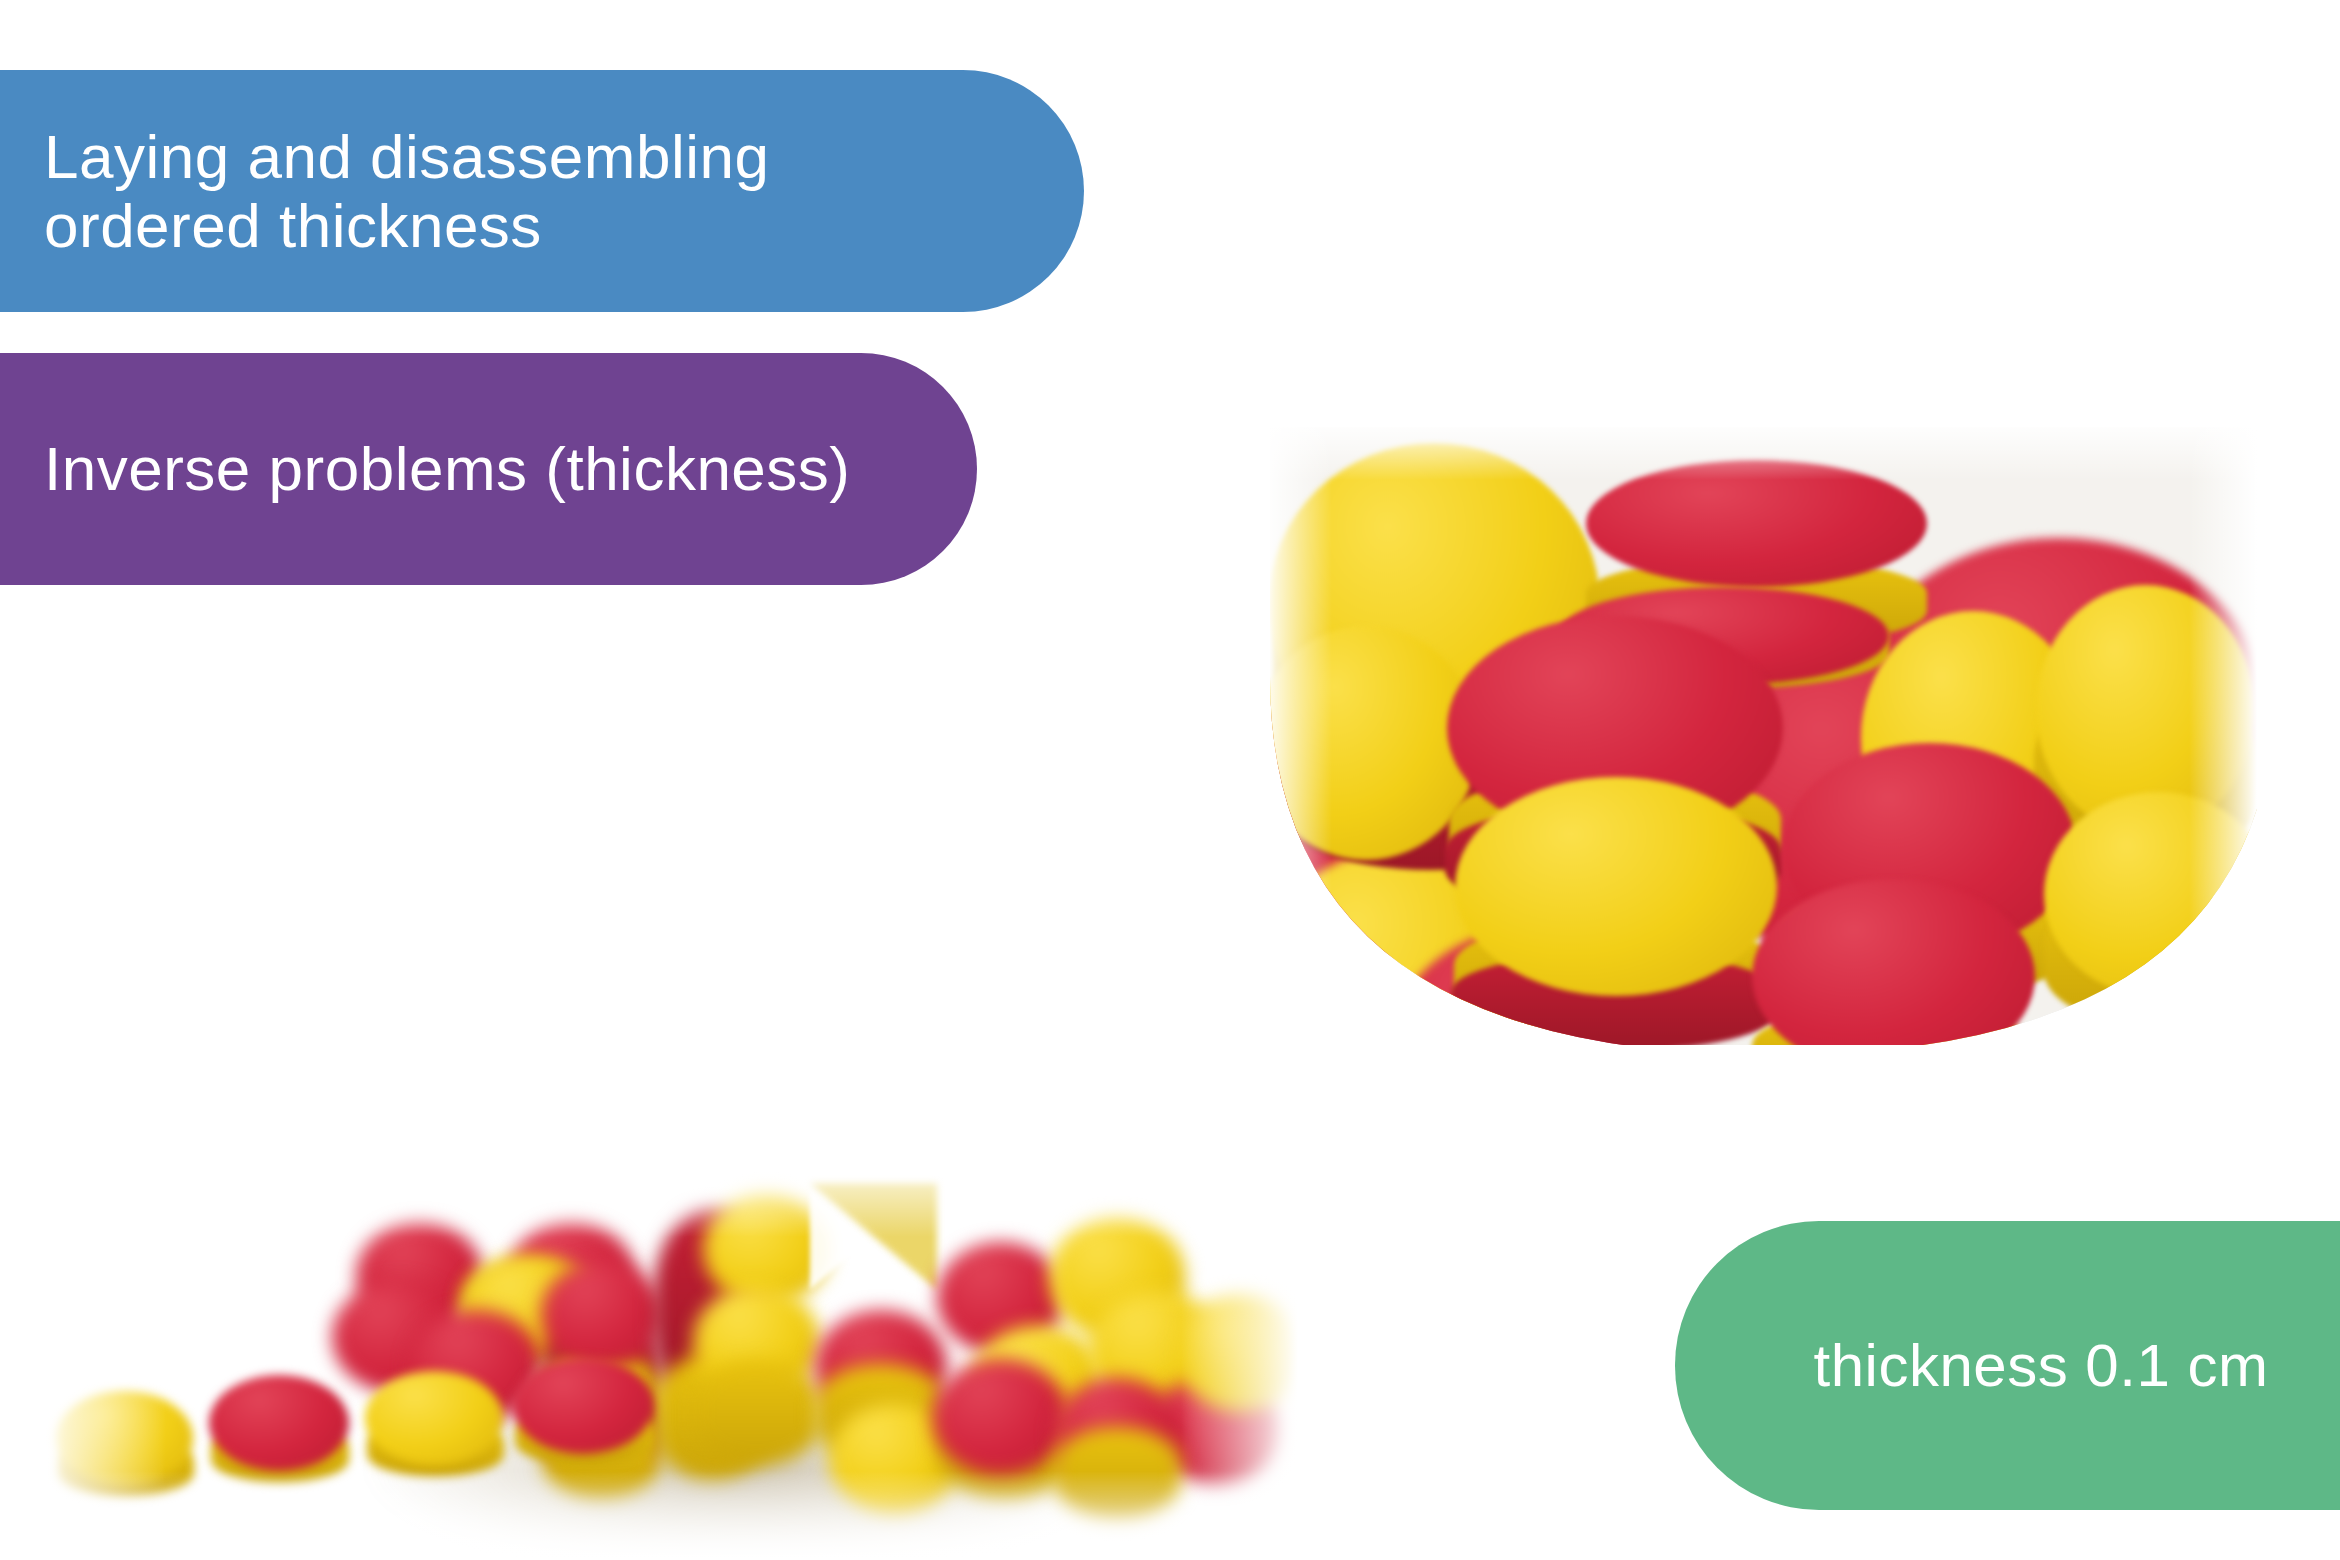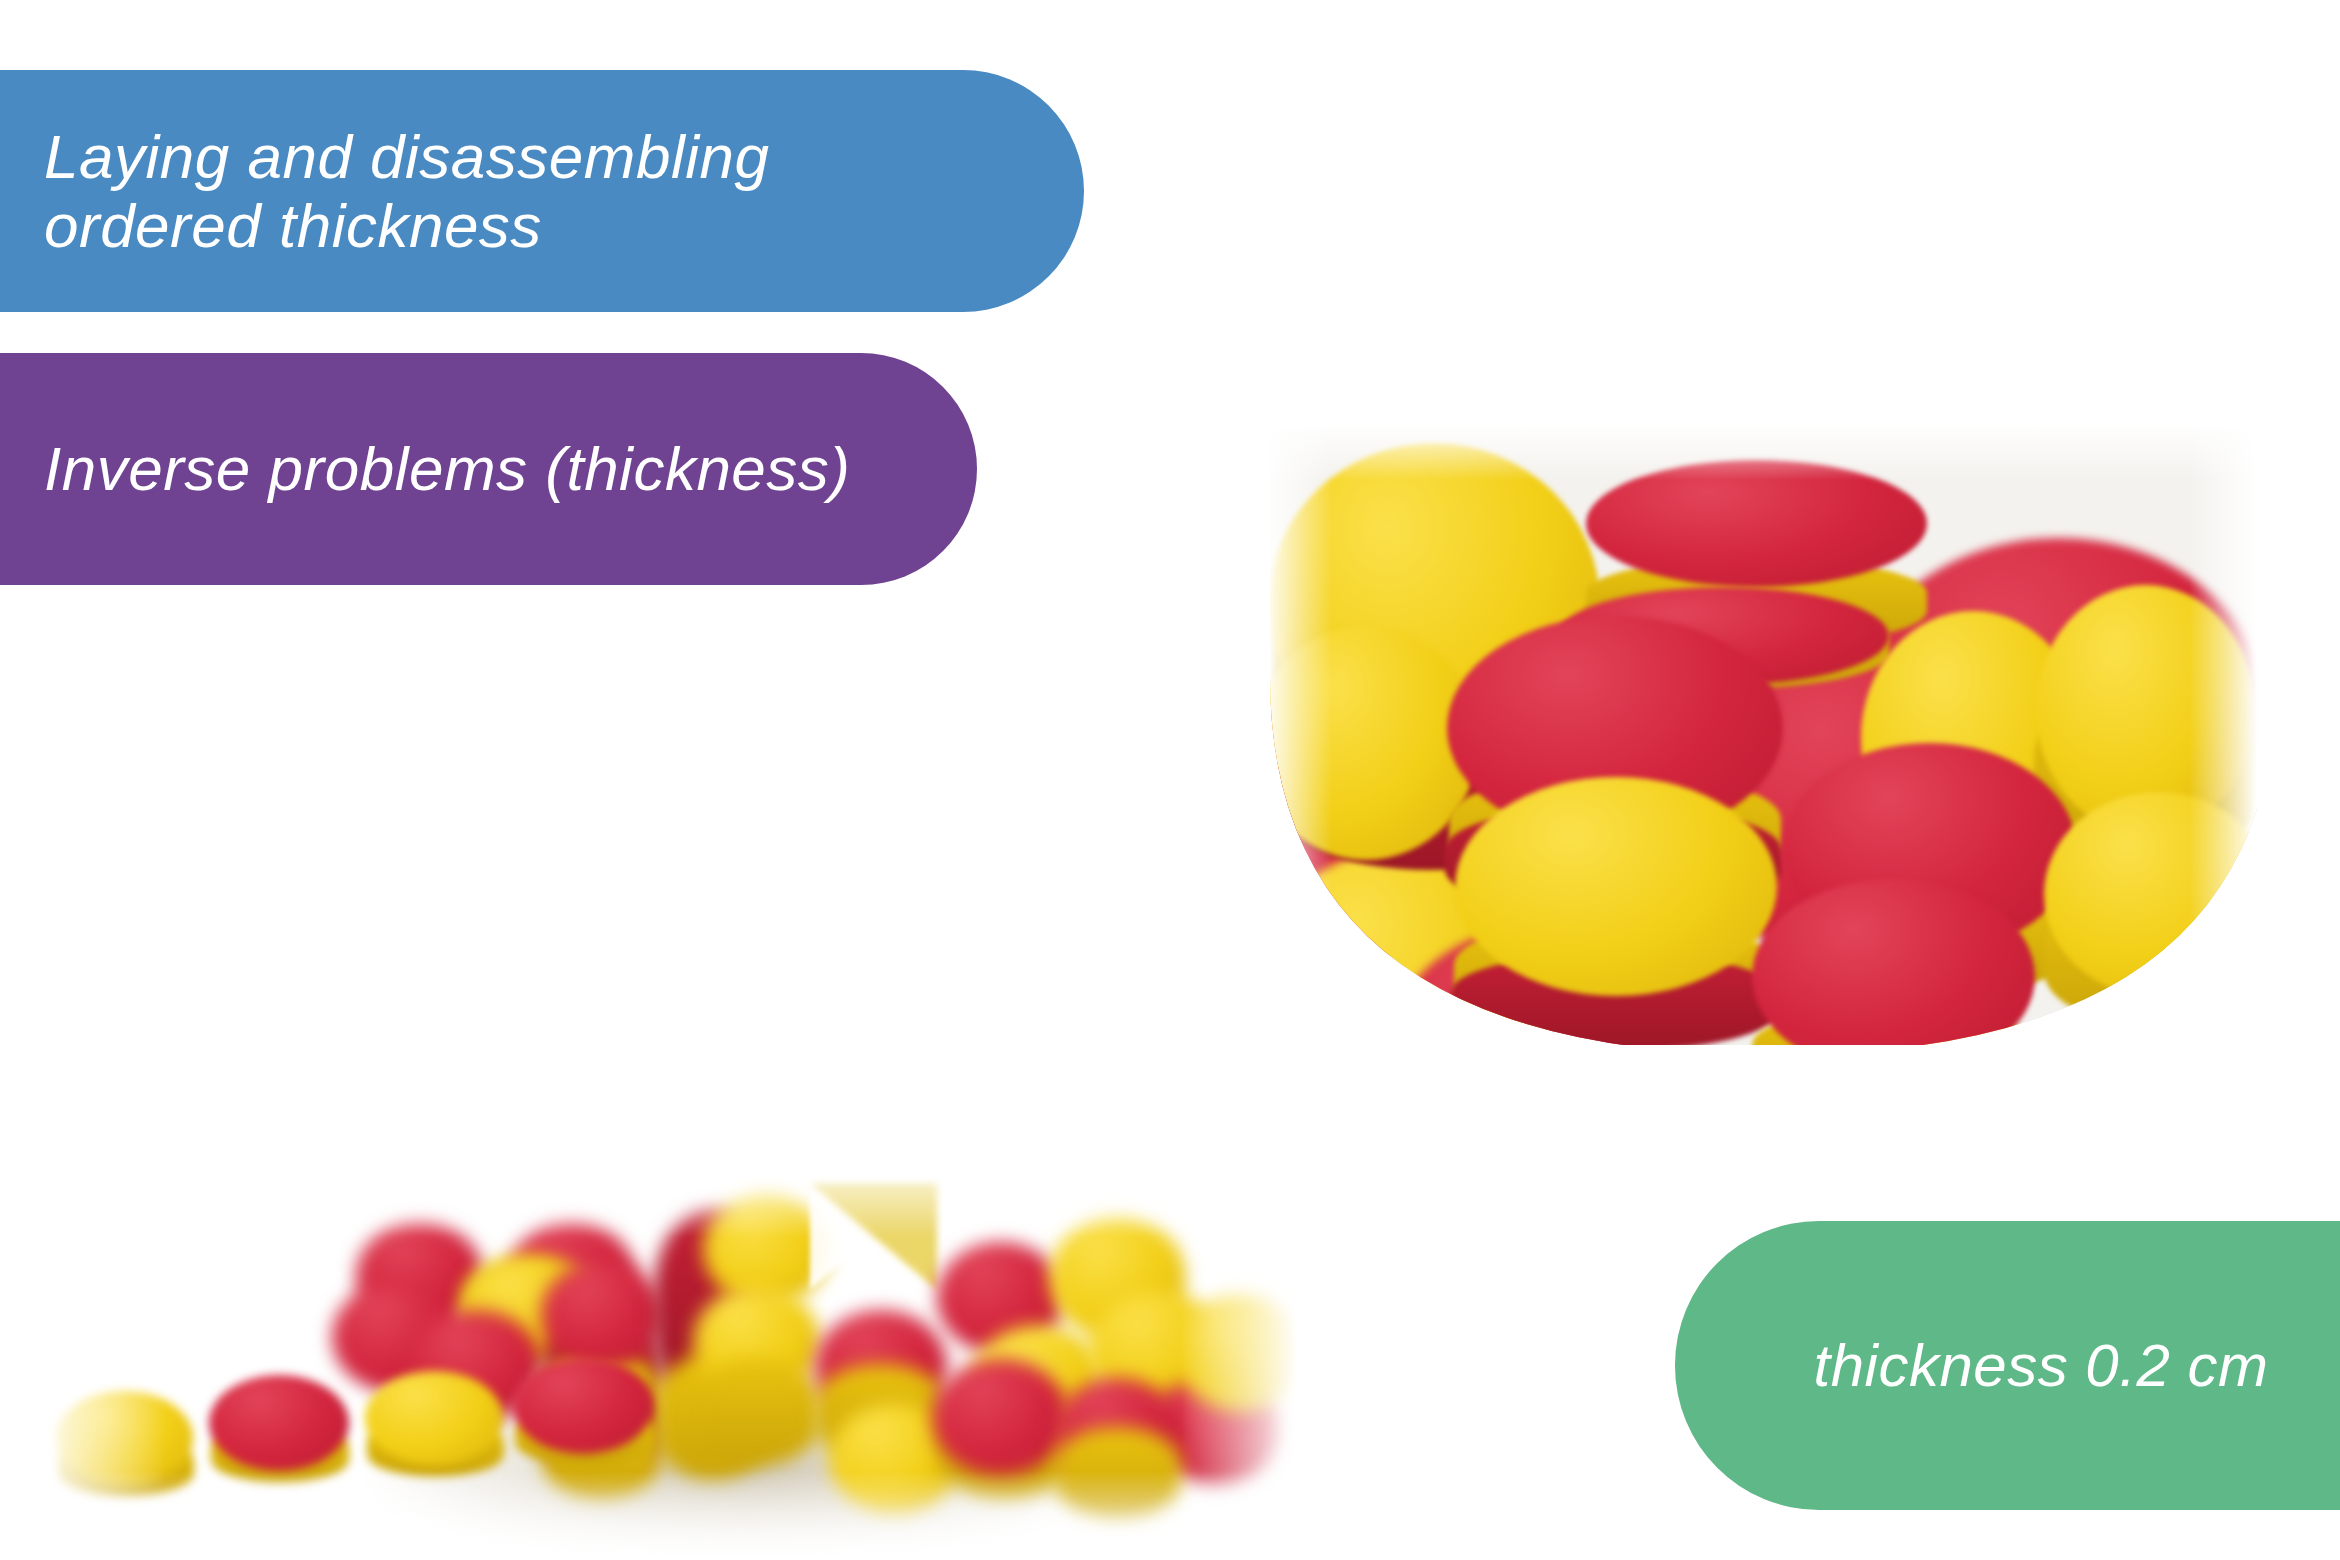--- a/index.html
+++ b/index.html
@@ -69,21 +69,21 @@
     background: #5eb887;
     border-radius: 144px 0 0 144px;
     padding-left: 59px;
     padding-right: 68px;
     font-size: 60px;
     line-height: 1.22;
     text-align: center;
     align-items: center;
   }
 
-  .pill-line { display: block; white-space: nowrap; font-style: italic; }
+  .pill-line { display: block; white-space: nowrap; }
 
   
   .photo {
     position: absolute;
     overflow: hidden;
   }
 
   
   .photo-shield {
     left: 1264px;
@@ -259,17 +259,17 @@
   <div class="pill pill-blue">
     <span class="pill-line">Laying and disassembling</span>
     <span class="pill-line">ordered thickness</span>
   </div>
 
   <div class="pill pill-purple">
     <span class="pill-line">Inverse problems (thickness)</span>
   </div>
 
   <div class="pill pill-green">
-    <span class="pill-line">thickness 0.2 cm</span>
+    <span class="pill-line">thickness 0.1 cm</span>
   </div>
 
 </div>
 
 
 </body></html>

